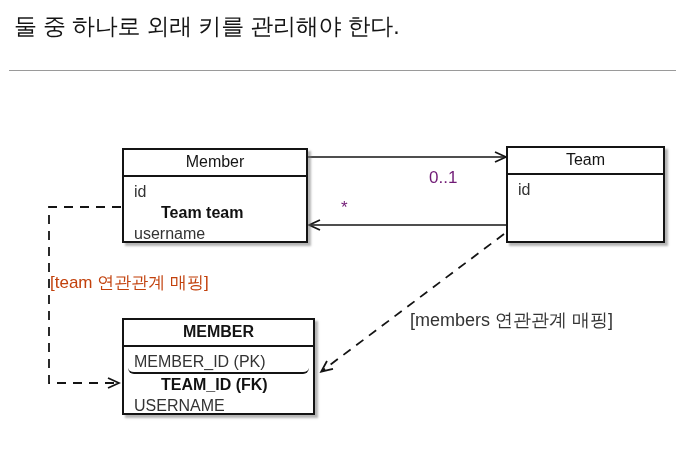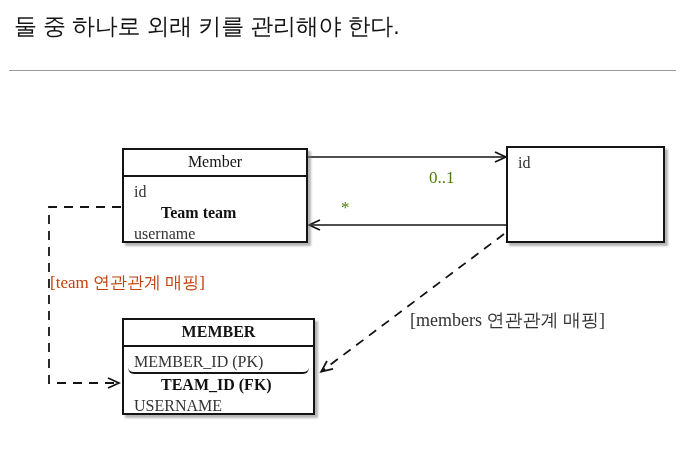--- a/index.html
+++ b/index.html
@@ -36,21 +36,20 @@
     background: #9a9a9a;
   }
 
   
   #diagram {
     position: absolute;
     left: 0;
     top: 0;
     width: 685px;
     height: 460px;
-    font-family: Liberation Serif, serif;
   }
   #edges {
     position: absolute;
     left: 0;
     top: 0;
     width: 685px;
     height: 460px;
     overflow: visible;
   }
 
@@ -101,21 +100,21 @@
 
   #box-member-table .box-title { font-weight: bold; }
   #box-team-class .box-title,
   #box-member-class .box-title { font-weight: normal; }
 
   
   .edge-label {
     position: absolute;
     font-size: 16px;
     line-height: 20px;
-    color: #4d7c0f;
+    color: #701a75;
     white-space: nowrap;
     z-index: 4;
   }
   #label-multiplicity-one { left: 429px; top: 168px; font-size: 17px; }
   #label-multiplicity-many { left: 341px; top: 198px; font-size: 17px; }
   #label-team-mapping { left: 50px; top: 273px; font-size: 17px; color: #c2410c; }
   #label-members-mapping { left: 398px; top: 310px; font-size: 18px; color: #333333; margin-left: 12px; }
 </style>
 </head>
 <body>
@@ -153,20 +152,21 @@
   <div class="box" id="box-member-class">
     <div class="box-title">Member</div>
     <div class="box-body">
       <div class="field">id</div>
       <div class="field bold">Team team</div>
       <div class="field">username</div>
     </div>
   </div>
 
   <div class="box" id="box-team-class">
+    <div class="box-title">Team</div>
     <div class="box-body">
       <div class="field">id</div>
     </div>
   </div>
 
   <div class="box" id="box-member-table">
     <div class="box-title">MEMBER</div>
     <div class="box-body">
       <div class="field sep-below">MEMBER_ID (PK)</div>
       <div class="field bold">TEAM_ID (FK)</div>

